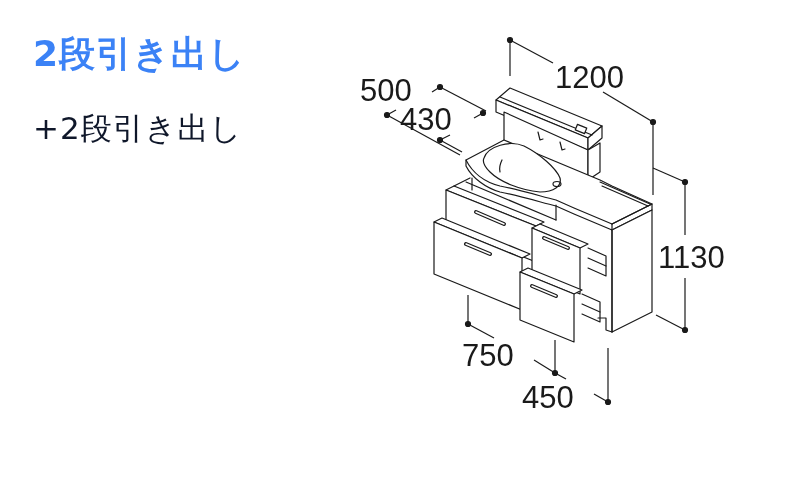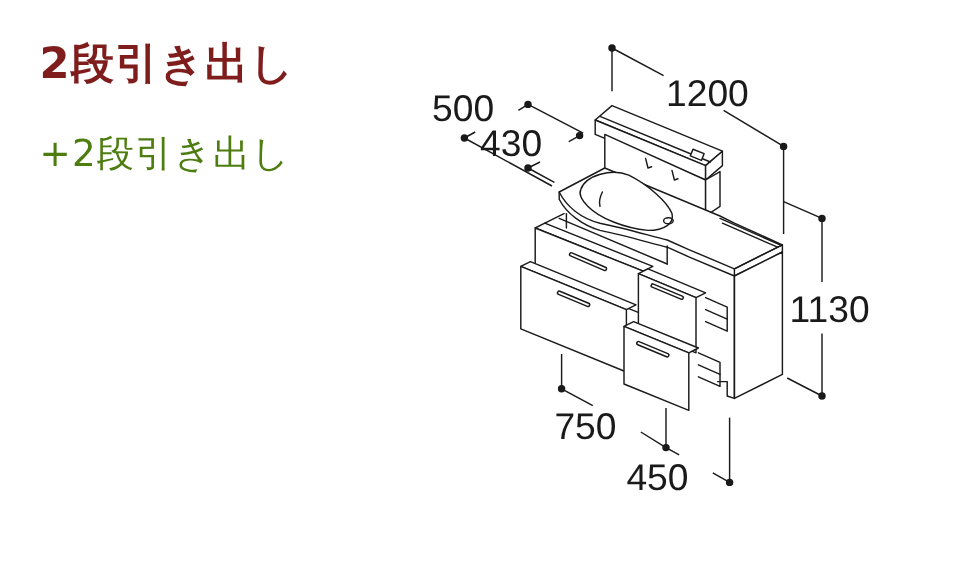--- a/index.html
+++ b/index.html
@@ -1,18 +1,18 @@
 <!DOCTYPE html>
 <html><head>
   <meta charset="utf-8">
   <style>
     html, body { margin: 0; padding: 0; background: #ffffff; }
     body { width: 800px; height: 480px; position: relative; overflow: hidden; font-family: "DejaVu Sans", sans-serif; }
-    .title { position: absolute; left: 33px; top: 32px; font-size: 36px; font-weight: bold; color: #7f1d1d; letter-spacing: 1px; line-height: 44px; white-space: nowrap; }
-    .subtitle { position: absolute; left: 33px; top: 108px; font-size: 31px; font-weight: normal; color: #4d7c0f; letter-spacing: 1px; line-height: 40px; white-space: nowrap; }
+    .title { position: absolute; left: 33px; top: 32px; font-size: 36px; font-weight: bold; color: #3b82f6; letter-spacing: 1px; line-height: 44px; white-space: nowrap; }
+    .subtitle { position: absolute; left: 33px; top: 108px; font-size: 31px; font-weight: normal; color: #0f172a; letter-spacing: 1px; line-height: 40px; white-space: nowrap; }
     svg.diagram { position: absolute; left: 0; top: 0; }
     .dim { font-family: "Liberation Sans", sans-serif; font-size: 31px; fill: #1a1a1a; }
   </style>
 </head>
 <body>
 
 <div class="title">2段引き出し</div>
 <div class="subtitle">+2段引き出し</div>
 
 <svg class="diagram" width="800" height="480" viewBox="0 0 800 480">

